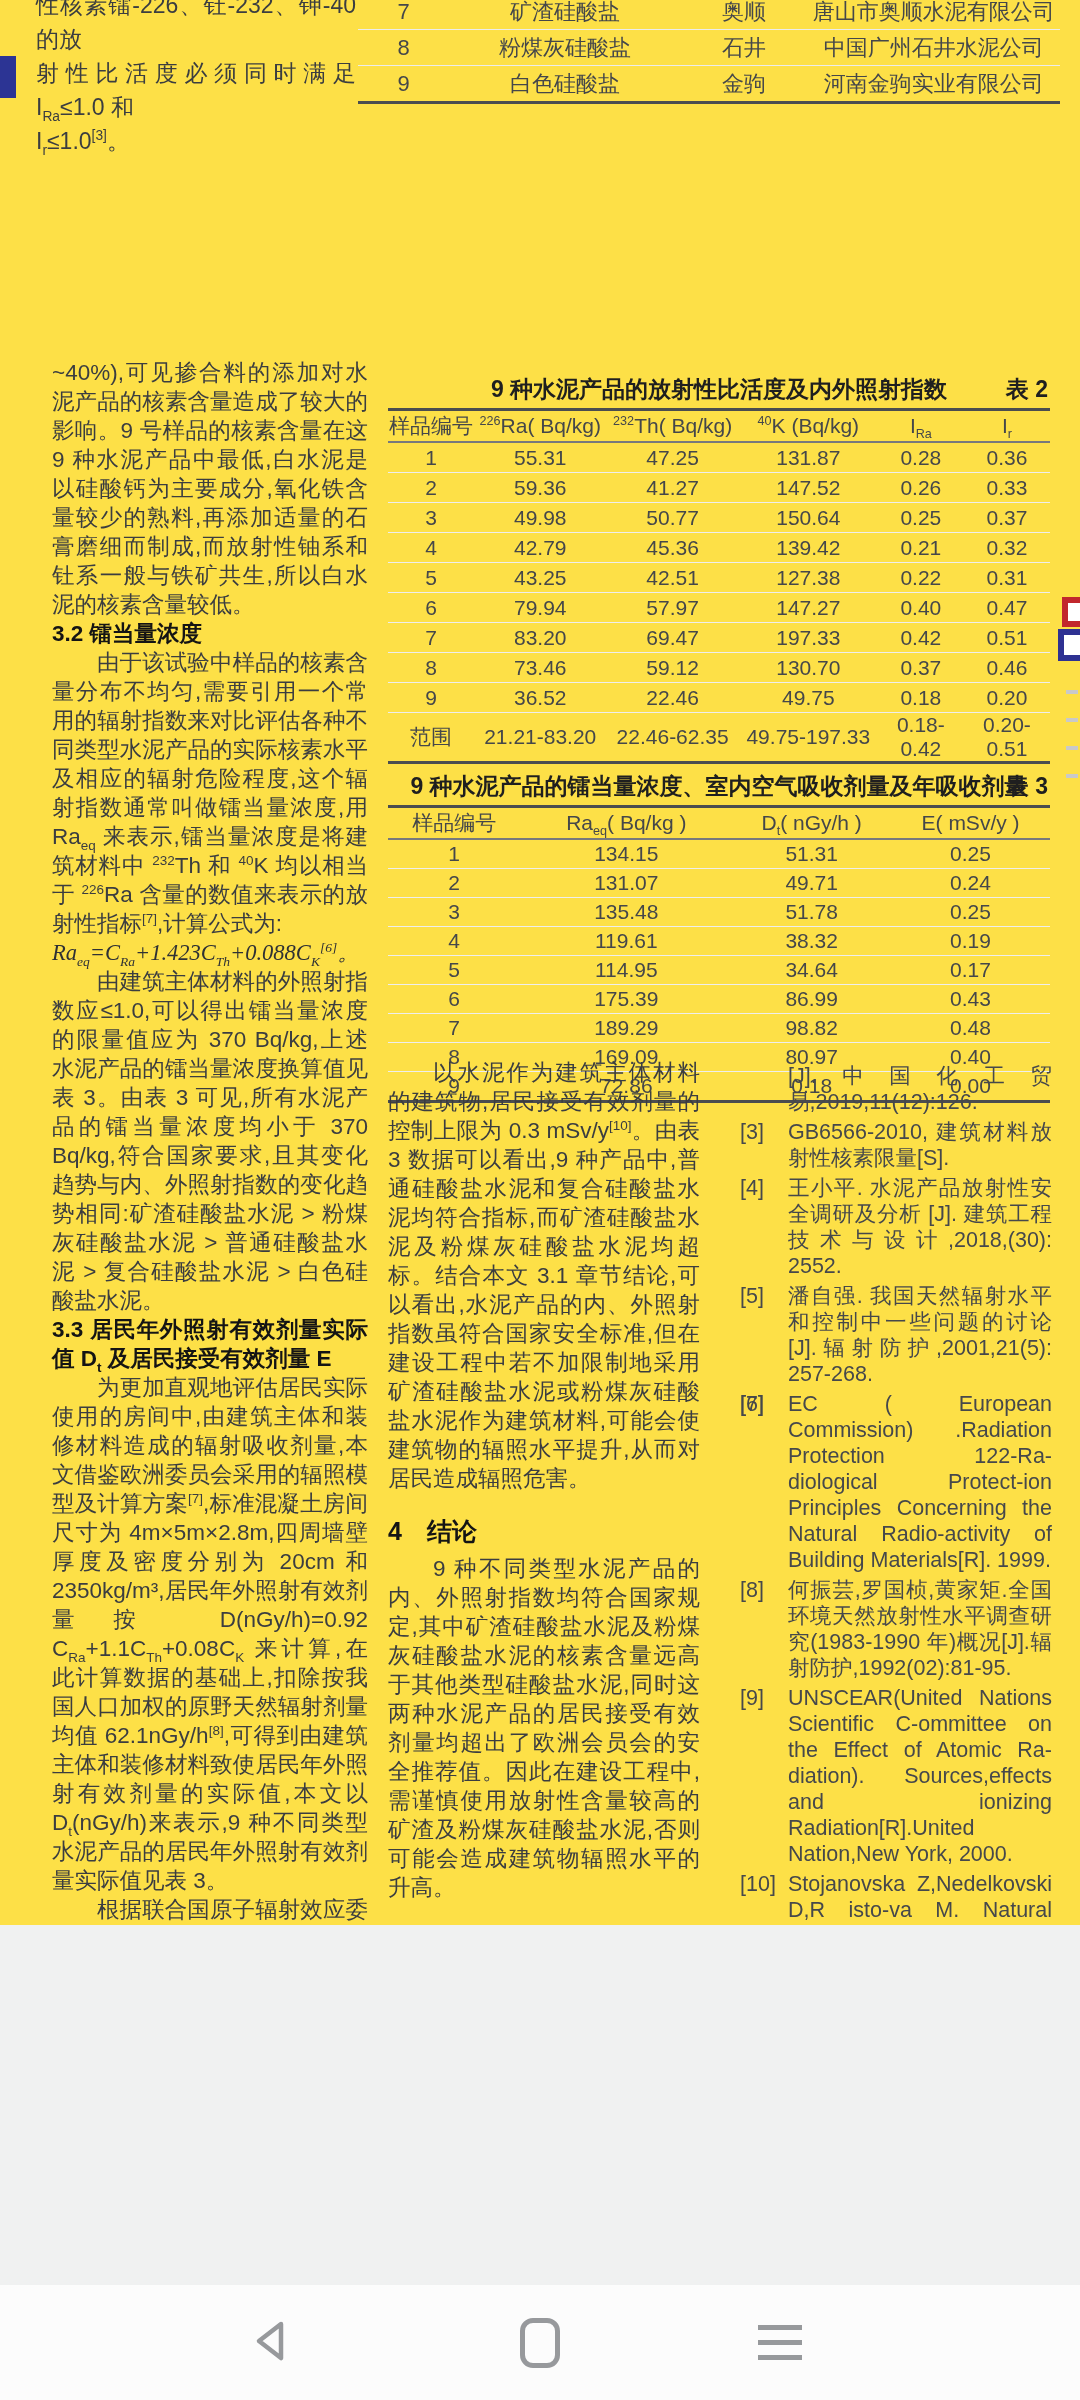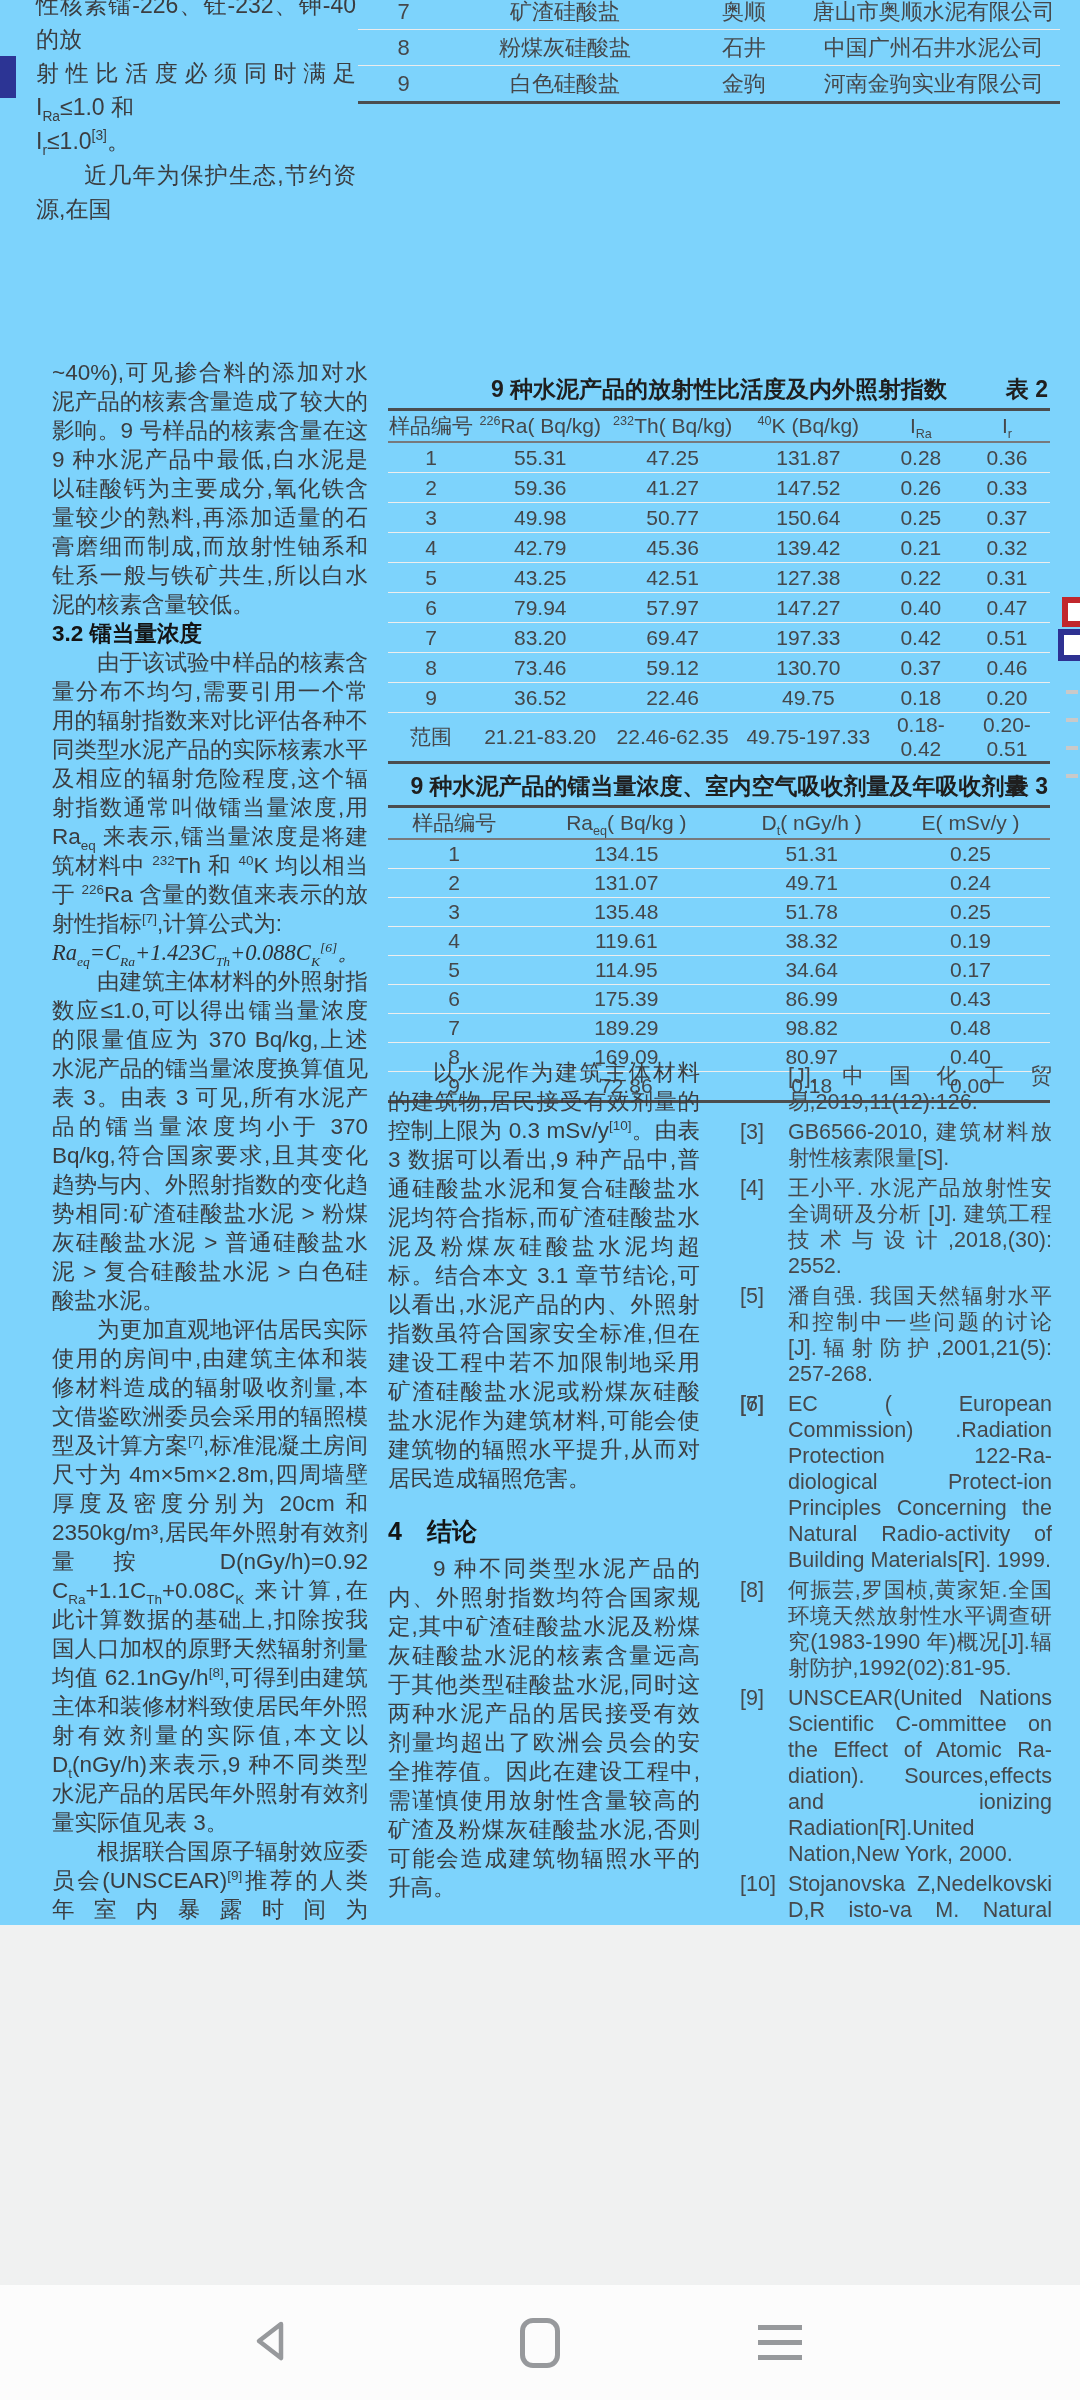--- a/index.html
+++ b/index.html
@@ -1,17 +1,17 @@
 <!DOCTYPE html>
 <html><head>
 <meta charset="utf-8">
 <style>
   html,body{margin:0;padding:0;background:#e9e9e9;}
   .screen{position:relative;width:1080px;height:2400px;overflow:hidden;
-    background:#7dd3fc;font-family:"Liberation Sans",sans-serif;color:#3f4144;}
+    background:#fde047;font-family:"Liberation Sans",sans-serif;color:#3f4144;}
   
   .topleft{position:absolute;left:36px;top:-12px;width:320px;font-size:23px;
     line-height:34px;color:#3b3d40;text-align:justify;}
   .accent{position:absolute;left:0;top:56px;width:16px;height:42px;background:#2c3494;}
   
   table{border-collapse:collapse;table-layout:fixed;}
   .toptable{position:absolute;left:358px;top:-6px;width:702px;font-size:22px;color:#45474a;
     border-bottom:3px solid #4b4d4f;}
   .toptable td{height:35px;text-align:center;border-top:1px solid #ececec;padding:0;}
   .toptable tr:first-child td{border-top:none;}
@@ -74,21 +74,20 @@
 </style>
 </head>
 <body>
 
 <div class="screen">
 
   <div class="topleft">
     <div>性核素镭-226、钍-232、钾-40 的放</div>
     <div>射性比活度必须同时满足 I<sub>Ra</sub>≤1.0 和</div>
     <div>I<sub>r</sub>≤1.0<sup>[3]</sup>。</div>
-    <div>　　近几年为保护生态,节约资源,在国</div>
   </div>
   <div class="accent"></div>
 
   <table class="toptable">
       <tbody>
         <tr>
           <td>7</td>
           <td>矿渣硅酸盐</td>
           <td>奥顺</td>
           <td>唐山市奥顺水泥有限公司</td>
@@ -278,20 +277,21 @@
         </tbody>
       </table>
   </div>
 
   <div class="col colL">
       <div class="blk-p">~40%),可见掺合料的添加对水泥产品的核素含量造成了较大的影响。9 号样品的核素含量在这 9 种水泥产品中最低,白水泥是以硅酸钙为主要成分,氧化铁含量较少的熟料,再添加适量的石膏磨细而制成,而放射性铀系和钍系一般与铁矿共生,所以白水泥的核素含量较低。</div>
       <div class="blk-h">3.2 镭当量浓度</div>
       <div class="blk-p ind">由于该试验中样品的核素含量分布不均匀,需要引用一个常用的辐射指数来对比评估各种不同类型水泥产品的实际核素水平及相应的辐射危险程度,这个辐射指数通常叫做镭当量浓度,用 Ra<sub>eq</sub> 来表示,镭当量浓度是将建筑材料中 <sup>232</sup>Th 和 <sup>40</sup>K 均以相当于 <sup>226</sup>Ra 含量的数值来表示的放射性指标<sup>[7]</sup>,计算公式为:</div>
       <div class="blk-f">Ra<sub>eq</sub>=C<sub>Ra</sub>+1.423C<sub>Th</sub>+0.088C<sub>K</sub><sup>[6]</sup>。</div>
       <div class="blk-p ind">由建筑主体材料的外照射指数应≤1.0,可以得出镭当量浓度的限量值应为 370 Bq/kg,上述水泥产品的镭当量浓度换算值见表 3。由表 3 可见,所有水泥产品的镭当量浓度均小于 370 Bq/kg,符合国家要求,且其变化趋势与内、外照射指数的变化趋势相同:矿渣硅酸盐水泥 &gt; 粉煤灰硅酸盐水泥 &gt; 普通硅酸盐水泥 &gt; 复合硅酸盐水泥 &gt; 白色硅酸盐水泥。</div>
+      <div class="blk-h">3.3 居民年外照射有效剂量实际值 D<sub>t</sub> 及居民接受有效剂量 E</div>
       <div class="blk-p ind">为更加直观地评估居民实际使用的房间中,由建筑主体和装修材料造成的辐射吸收剂量,本文借鉴欧洲委员会采用的辐照模型及计算方案<sup>[7]</sup>,标准混凝土房间尺寸为 4m×5m×2.8m,四周墙壁厚度及密度分别为 20cm 和 2350kg/m³,居民年外照射有效剂量按 D(nGy/h)=0.92 C<sub>Ra</sub>+1.1C<sub>Th</sub>+0.08C<sub>K</sub> 来计算,在此计算数据的基础上,扣除按我国人口加权的原野天然辐射剂量均值 62.1nGy/h<sup>[8]</sup>,可得到由建筑主体和装修材料致使居民年外照射有效剂量的实际值,本文以 D<sub>t</sub>(nGy/h)来表示,9 种不同类型水泥产品的居民年外照射有效剂量实际值见表 3。</div>
       <div class="blk-p ind">根据联合国原子辐射效应委员会(UNSCEAR)<sup>[9]</sup>推荐的人类年室内暴露时间为 8760h(24h×365d),居民年外照射有效剂量与居民接受有效剂量 E 的转换因子取 0.7Sv/Gy,室内居留因子取 0.8,那么居民接受有效剂量 E 按公示 E (mSv/y)=D<sub>t</sub>×0.7×0.8×8760×10<sup>-6</sup> 来计算,结果列入表 3。</div>
     </div>
   <div class="col colM">
       <div class="blk-p ind">以水泥作为建筑主体材料的建筑物,居民接受有效剂量的控制上限为 0.3 mSv/y<sup>[10]</sup>。由表 3 数据可以看出,9 种产品中,普通硅酸盐水泥和复合硅酸盐水泥均符合指标,而矿渣硅酸盐水泥及粉煤灰硅酸盐水泥均超标。结合本文 3.1 章节结论,可以看出,水泥产品的内、外照射指数虽符合国家安全标准,但在建设工程中若不加限制地采用矿渣硅酸盐水泥或粉煤灰硅酸盐水泥作为建筑材料,可能会使建筑物的辐照水平提升,从而对居民造成辐照危害。</div>
       <div class="blk-h2">4　结论</div>
       <div class="blk-p ind">9 种不同类型水泥产品的内、外照射指数均符合国家规定,其中矿渣硅酸盐水泥及粉煤灰硅酸盐水泥的核素含量远高于其他类型硅酸盐水泥,同时这两种水泥产品的居民接受有效剂量均超出了欧洲会员会的安全推荐值。因此在建设工程中,需谨慎使用放射性含量较高的矿渣及粉煤灰硅酸盐水泥,否则可能会造成建筑物辐照水平的升高。</div>
       <div class="blk-h gap">参考文献</div>
       <div class="blk-ref"><span class="ref-label">[1]</span><span>GB 50325-2020, 民用建筑工程室内环境污染控制标准[S].</span></div>
       <div class="blk-ref"><span class="ref-label">[2]</span><span>杨军. 氡测量技术在居室检测中的应用</span></div>

